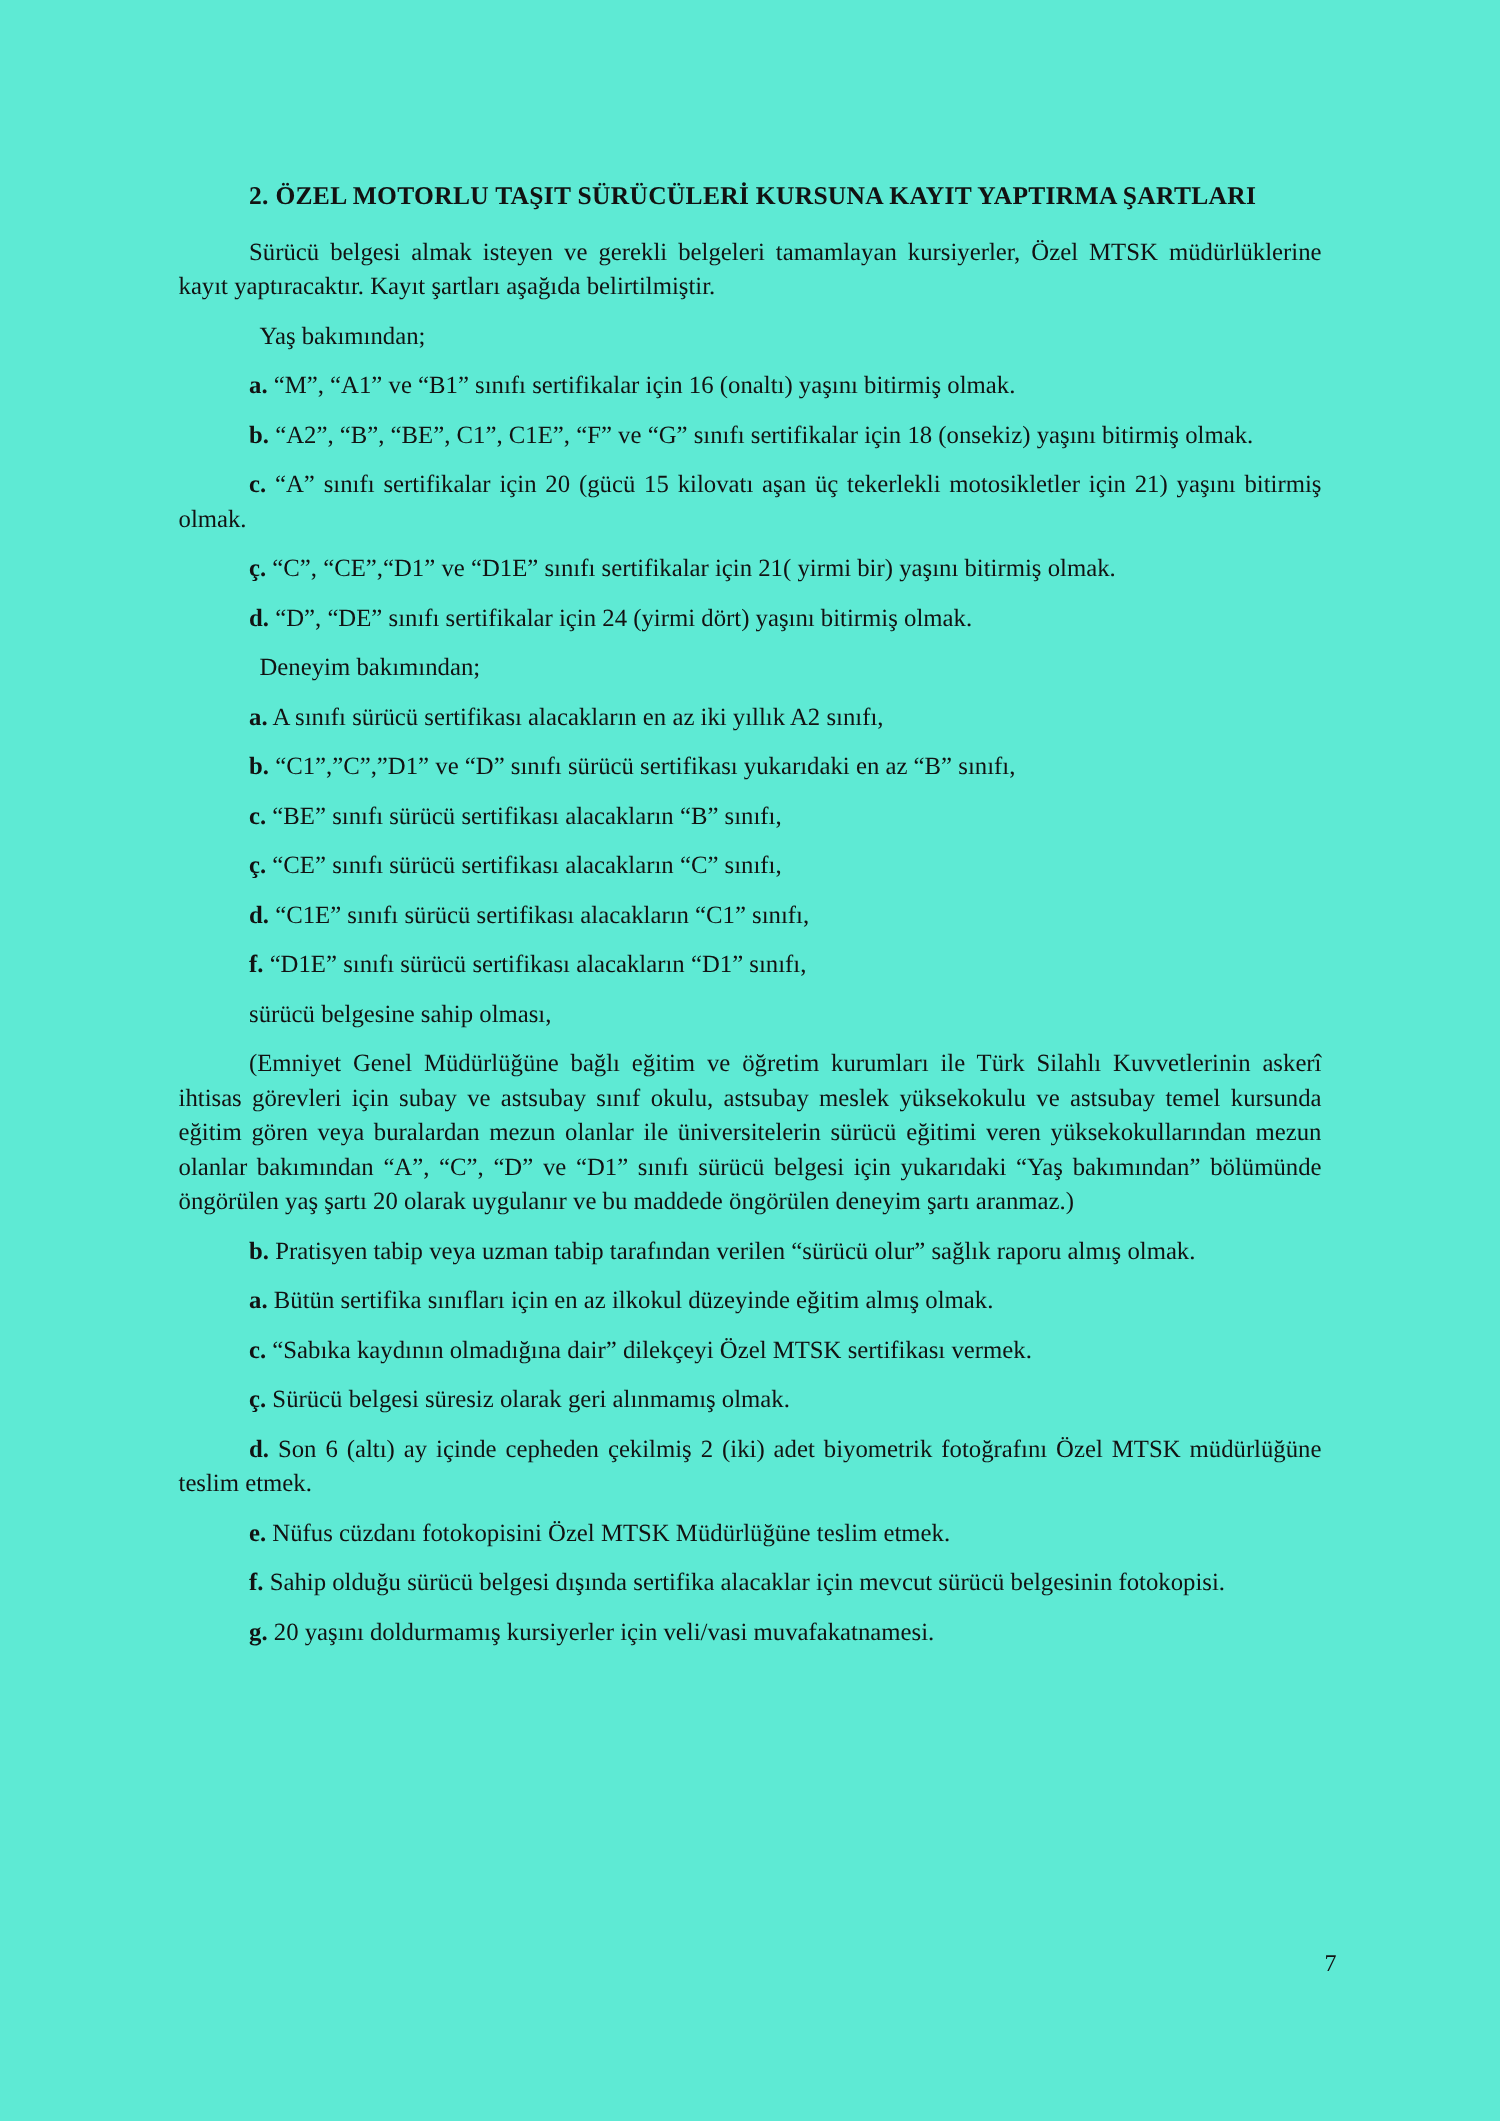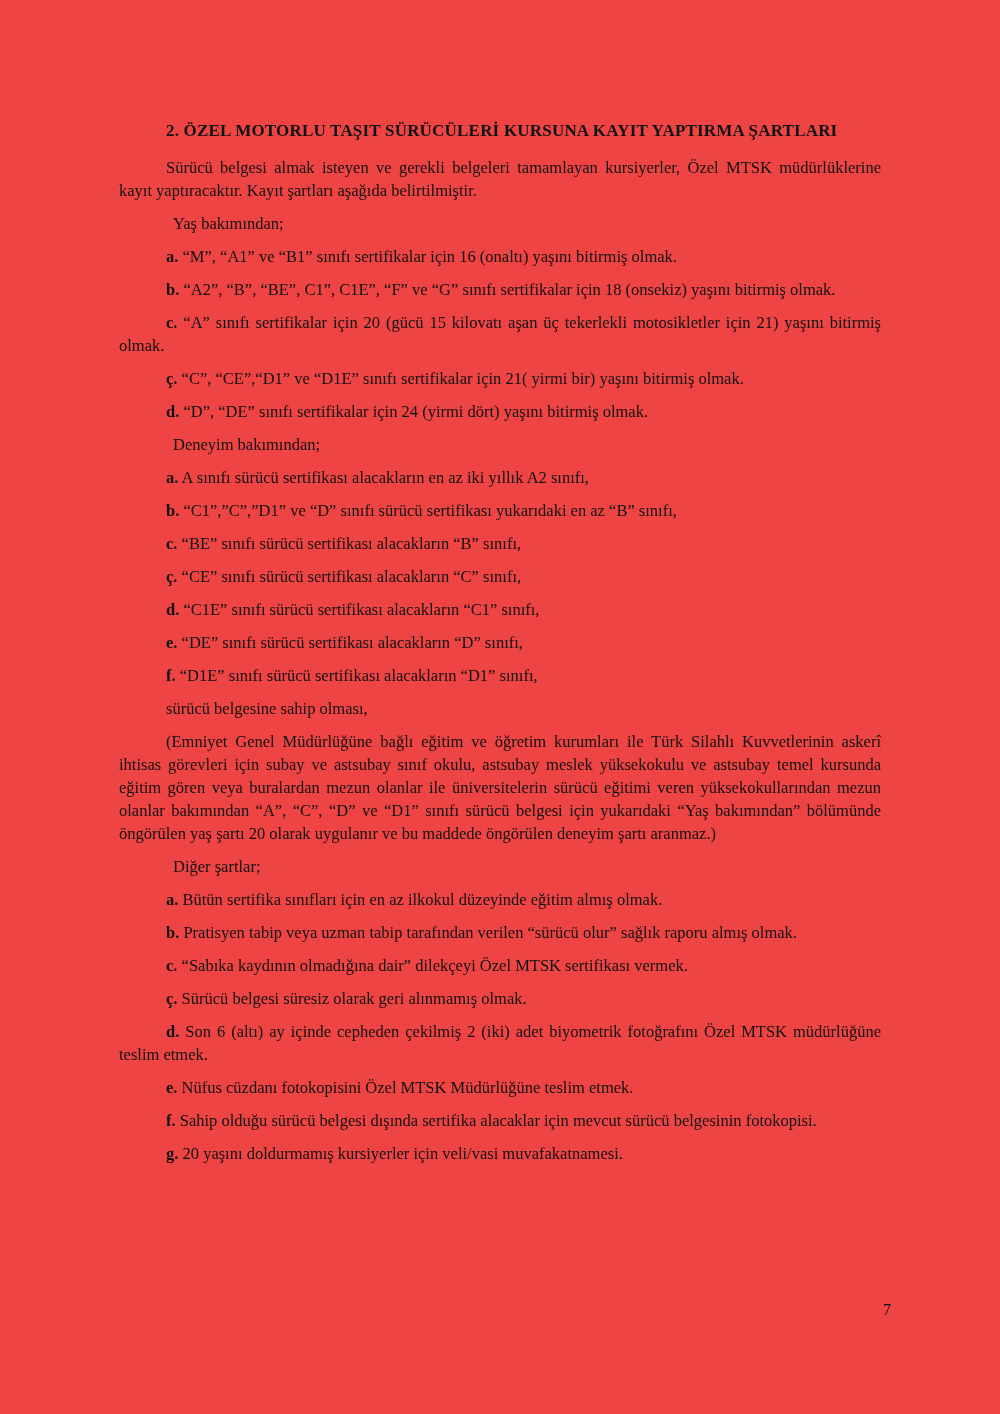--- a/index.html
+++ b/index.html
@@ -4,21 +4,21 @@
 <style>
   html, body {
     margin: 0;
     padding: 0;
     background: #ffffff;
   }
   .page {
     position: relative;
     width: 1000px;
     height: 1414px;
-    background: #ef4444;
+    background: #5eead4;
     box-sizing: border-box;
     padding: 118px 119px 0 119px;
     font-family: "Liberation Serif", "DejaVu Serif", serif;
     color: #121212;
     font-size: 16.5px;
     line-height: 23px;
     overflow: hidden;
   }
   h1.heading {
     font-size: 17px;
@@ -63,27 +63,25 @@
       <p data-name="list-item"><b data-name="item-label">b.</b> <span data-name="item-text">“A2”, “B”, “BE”, C1”, C1E”, “F” ve “G” sınıfı sertifikalar için 18 (onsekiz) yaşını bitirmiş olmak.</span></p>
       <p data-name="list-item"><b data-name="item-label">c.</b> <span data-name="item-text">“A” sınıfı sertifikalar için 20 (gücü 15 kilovatı aşan üç tekerlekli motosikletler için 21) yaşını bitirmiş olmak.</span></p>
       <p data-name="list-item"><b data-name="item-label">ç.</b> <span data-name="item-text">“C”, “CE”,“D1” ve “D1E” sınıfı sertifikalar için 21( yirmi bir) yaşını bitirmiş olmak.</span></p>
       <p data-name="list-item"><b data-name="item-label">d.</b> <span data-name="item-text">“D”, “DE” sınıfı sertifikalar için 24 (yirmi dört) yaşını bitirmiş olmak.</span></p>
       <p class="subheading" data-name="subheading">Deneyim bakımından;</p>
       <p data-name="list-item"><b data-name="item-label">a.</b> <span data-name="item-text">A sınıfı sürücü sertifikası alacakların en az iki yıllık A2 sınıfı,</span></p>
       <p data-name="list-item"><b data-name="item-label">b.</b> <span data-name="item-text">“C1”,”C”,”D1” ve “D” sınıfı sürücü sertifikası yukarıdaki en az “B” sınıfı,</span></p>
       <p data-name="list-item"><b data-name="item-label">c.</b> <span data-name="item-text">“BE” sınıfı sürücü sertifikası alacakların “B” sınıfı,</span></p>
       <p data-name="list-item"><b data-name="item-label">ç.</b> <span data-name="item-text">“CE” sınıfı sürücü sertifikası alacakların “C” sınıfı,</span></p>
       <p data-name="list-item"><b data-name="item-label">d.</b> <span data-name="item-text">“C1E” sınıfı sürücü sertifikası alacakların “C1” sınıfı,</span></p>
-      <p data-name="list-item"><b data-name="item-label">e.</b> <span data-name="item-text">“DE” sınıfı sürücü sertifikası alacakların “D” sınıfı,</span></p>
       <p data-name="list-item"><b data-name="item-label">f.</b> <span data-name="item-text">“D1E” sınıfı sürücü sertifikası alacakların “D1” sınıfı,</span></p>
       <p data-name="body-paragraph"><span data-name="item-text">sürücü belgesine sahip olması,</span></p>
       <p data-name="body-paragraph"><span data-name="item-text">(Emniyet Genel Müdürlüğüne bağlı eğitim ve öğretim kurumları ile Türk Silahlı Kuvvetlerinin askerî ihtisas görevleri için subay ve astsubay sınıf okulu, astsubay meslek yüksekokulu ve astsubay temel kursunda eğitim gören veya buralardan mezun olanlar ile üniversitelerin sürücü eğitimi veren yüksekokullarından mezun olanlar bakımından “A”, “C”, “D” ve “D1” sınıfı sürücü belgesi için yukarıdaki “Yaş bakımından” bölümünde öngörülen yaş şartı 20 olarak uygulanır ve bu maddede öngörülen deneyim şartı aranmaz.)</span></p>
-      <p class="subheading" data-name="subheading">Diğer şartlar;</p>
+      <p data-name="list-item"><b data-name="item-label">b.</b> <span data-name="item-text">Pratisyen tabip veya uzman tabip tarafından verilen “sürücü olur” sağlık raporu almış olmak.</span></p>
       <p data-name="list-item"><b data-name="item-label">a.</b> <span data-name="item-text">Bütün sertifika sınıfları için en az ilkokul düzeyinde eğitim almış olmak.</span></p>
-      <p data-name="list-item"><b data-name="item-label">b.</b> <span data-name="item-text">Pratisyen tabip veya uzman tabip tarafından verilen “sürücü olur” sağlık raporu almış olmak.</span></p>
       <p data-name="list-item"><b data-name="item-label">c.</b> <span data-name="item-text">“Sabıka kaydının olmadığına dair” dilekçeyi Özel MTSK sertifikası vermek.</span></p>
       <p data-name="list-item"><b data-name="item-label">ç.</b> <span data-name="item-text">Sürücü belgesi süresiz olarak geri alınmamış olmak.</span></p>
       <p data-name="list-item"><b data-name="item-label">d.</b> <span data-name="item-text">Son 6 (altı) ay içinde cepheden çekilmiş 2 (iki) adet biyometrik fotoğrafını Özel MTSK müdürlüğüne teslim etmek.</span></p>
       <p data-name="list-item"><b data-name="item-label">e.</b> <span data-name="item-text">Nüfus cüzdanı fotokopisini Özel MTSK Müdürlüğüne teslim etmek.</span></p>
       <p data-name="list-item"><b data-name="item-label">f.</b> <span data-name="item-text">Sahip olduğu sürücü belgesi dışında sertifika alacaklar için mevcut sürücü belgesinin fotokopisi.</span></p>
       <p data-name="list-item"><b data-name="item-label">g.</b> <span data-name="item-text">20 yaşını doldurmamış kursiyerler için veli/vasi muvafakatnamesi.</span></p>
     </div>
 
   <div class="page-number" data-name="page-number">7</div>
 </div>

